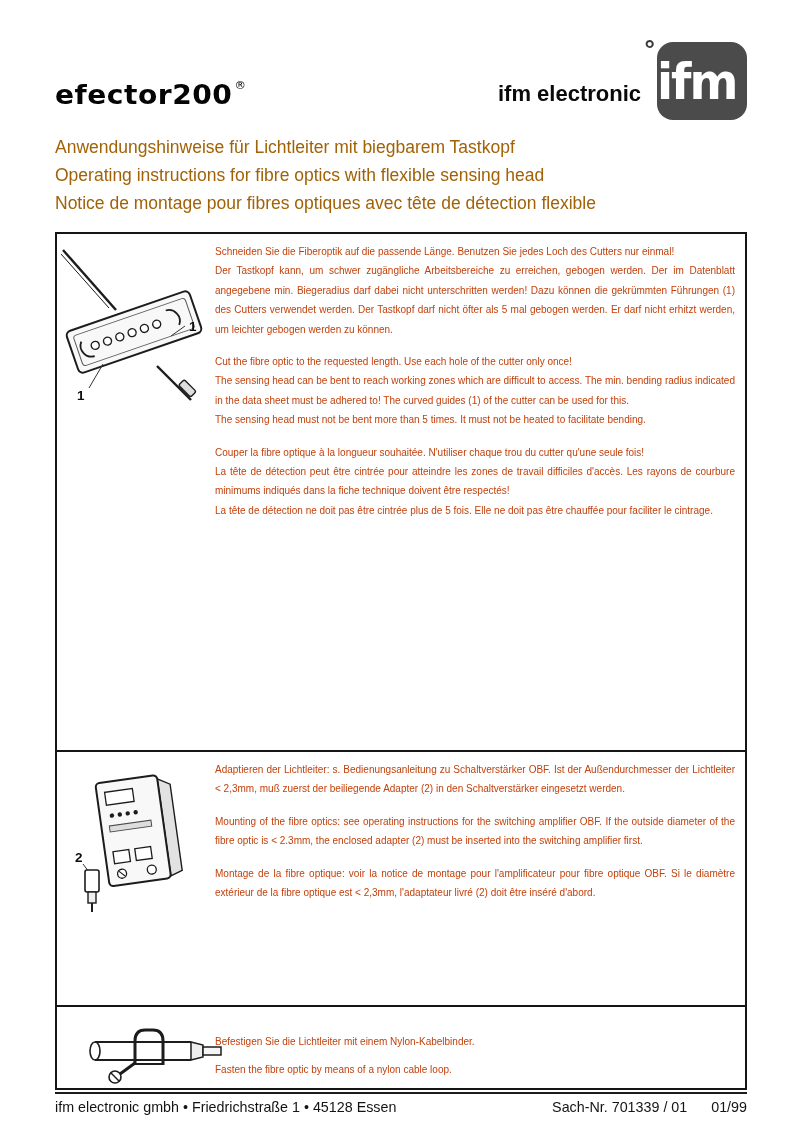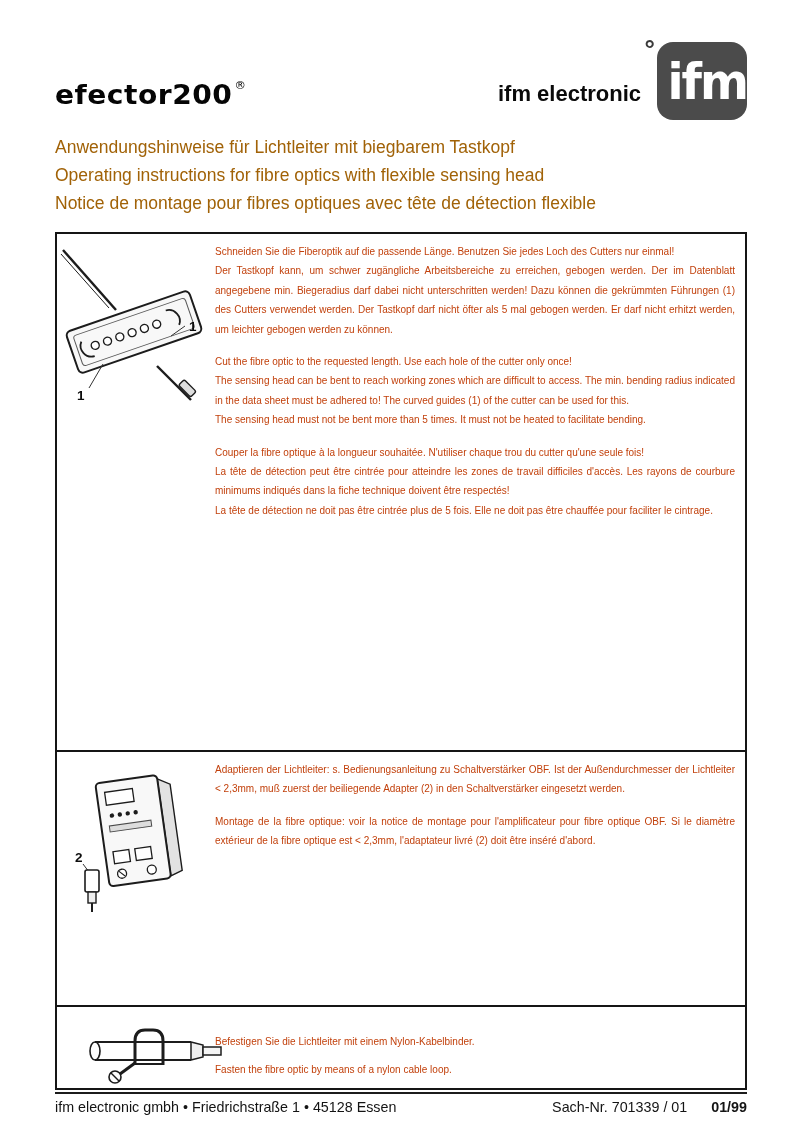--- a/index.html
+++ b/index.html
@@ -15,21 +15,21 @@
   .brand {
     position: absolute; left: 0; bottom: 0;
     font-family: "DejaVu Sans", sans-serif; font-weight: bold; font-size: 27px;
     letter-spacing: 0.5px; color: #050505; transform: scaleX(1.04); transform-origin: left bottom;
   }
   .reg { font-size: 11px; vertical-align: top; margin-left: 2px; font-weight: normal; }
   .company { position: absolute; right: 106px; bottom: 3px; font-weight: bold; font-size: 22px; color: #0a0a0a; margin-top: 9px; }
   .ifm-logo {
     position: absolute; right: 0; top: 6px; width: 90px; height: 78px;
     background: #4b4b4b; border-radius: 16px;
-    display: flex; align-items: center; justify-content: flex-end;
+    display: flex; align-items: center; justify-content: flex-start;
   }
   .ifm-text {
     color: #ffffff; font-weight: bold; font-size: 47px; letter-spacing: -2px;
     font-family: "DejaVu Sans", sans-serif; transform: scaleY(1.05);
   }
   .degree { position: absolute; right: 92px; top: -2px; font-size: 26px; font-weight: bold; color: #3a3a3a; }
 
   
   .titles { position: absolute; left: 55px; top: 133px; width: 692px; }
   .title-line { font-size: 17.5px; line-height: 28px; color: #a16207; }
@@ -55,21 +55,21 @@
   .fig3 { margin: 8px 0 0 22px; }
   .fig-label { font-weight: bold; font-size: 13.5px; fill: #0d0d0d; font-family: "Liberation Sans", sans-serif; }
 
   
   .footer {
     position: absolute; left: 55px; top: 1092px; width: 692px;
     border-top: 2px solid #1c1c1c; padding-top: 5px;
     display: flex; justify-content: space-between;
     font-size: 14.3px; color: #141414;
   }
-  .footer-right span + span { margin-left: 20px; font-weight: bold; }
+  .footer-right span + span { margin-left: 20px; }
 </style>
 </head>
 <body>
 
 <div class="page">
 
   <header class="header">
     <div class="brand">
       <span>efector200</span><span class="reg">®</span>
     </div>
@@ -154,20 +154,23 @@
           <rect x="26" y="106" width="14" height="22" rx="2" fill="#ffffff" stroke="#1c1c1c" stroke-width="1.6"></rect>
           <rect x="29" y="128" width="8" height="11" fill="#eeeeee" stroke="#1c1c1c" stroke-width="1.4"></rect>
           <line x1="33" y1="139" x2="33" y2="148" stroke="#1c1c1c" stroke-width="2"></line>
         </svg>
       </div>
       <div class="text-col">
         <div class="lb">
           <p>Adaptieren der Lichtleiter: s. Bedienungsanleitung zu Schaltverstärker OBF. Ist der Außendurchmesser der Lichtleiter &lt; 2,3mm, muß zuerst der beiliegende Adapter (2) in den Schaltverstärker eingesetzt werden.</p>
         </div>
         <div class="lb">
+          <p>Mounting of the fibre optics: see operating instructions for the switching amplifier OBF. If the outside diameter of the fibre optic is &lt; 2.3mm, the enclosed adapter (2) must be inserted into the switching amplifier first.</p>
+        </div>
+        <div class="lb">
           <p>Montage de la fibre optique: voir la notice de montage pour l'amplificateur pour fibre optique OBF. Si le diamètre extérieur de la fibre optique est &lt; 2,3mm, l'adaptateur livré (2) doit être inséré d'abord.</p>
         </div>
       </div>
     </section>
 
     <section class="row row3">
       <div class="fig-col">
         <svg class="fig fig3" width="150" height="72" viewBox="0 0 150 72">
           <ellipse cx="16" cy="36" rx="5" ry="9" fill="#ffffff" stroke="#1c1c1c" stroke-width="1.6"></ellipse>
           <line x1="16" y1="27" x2="112" y2="27" stroke="#1c1c1c" stroke-width="1.8"></line>

